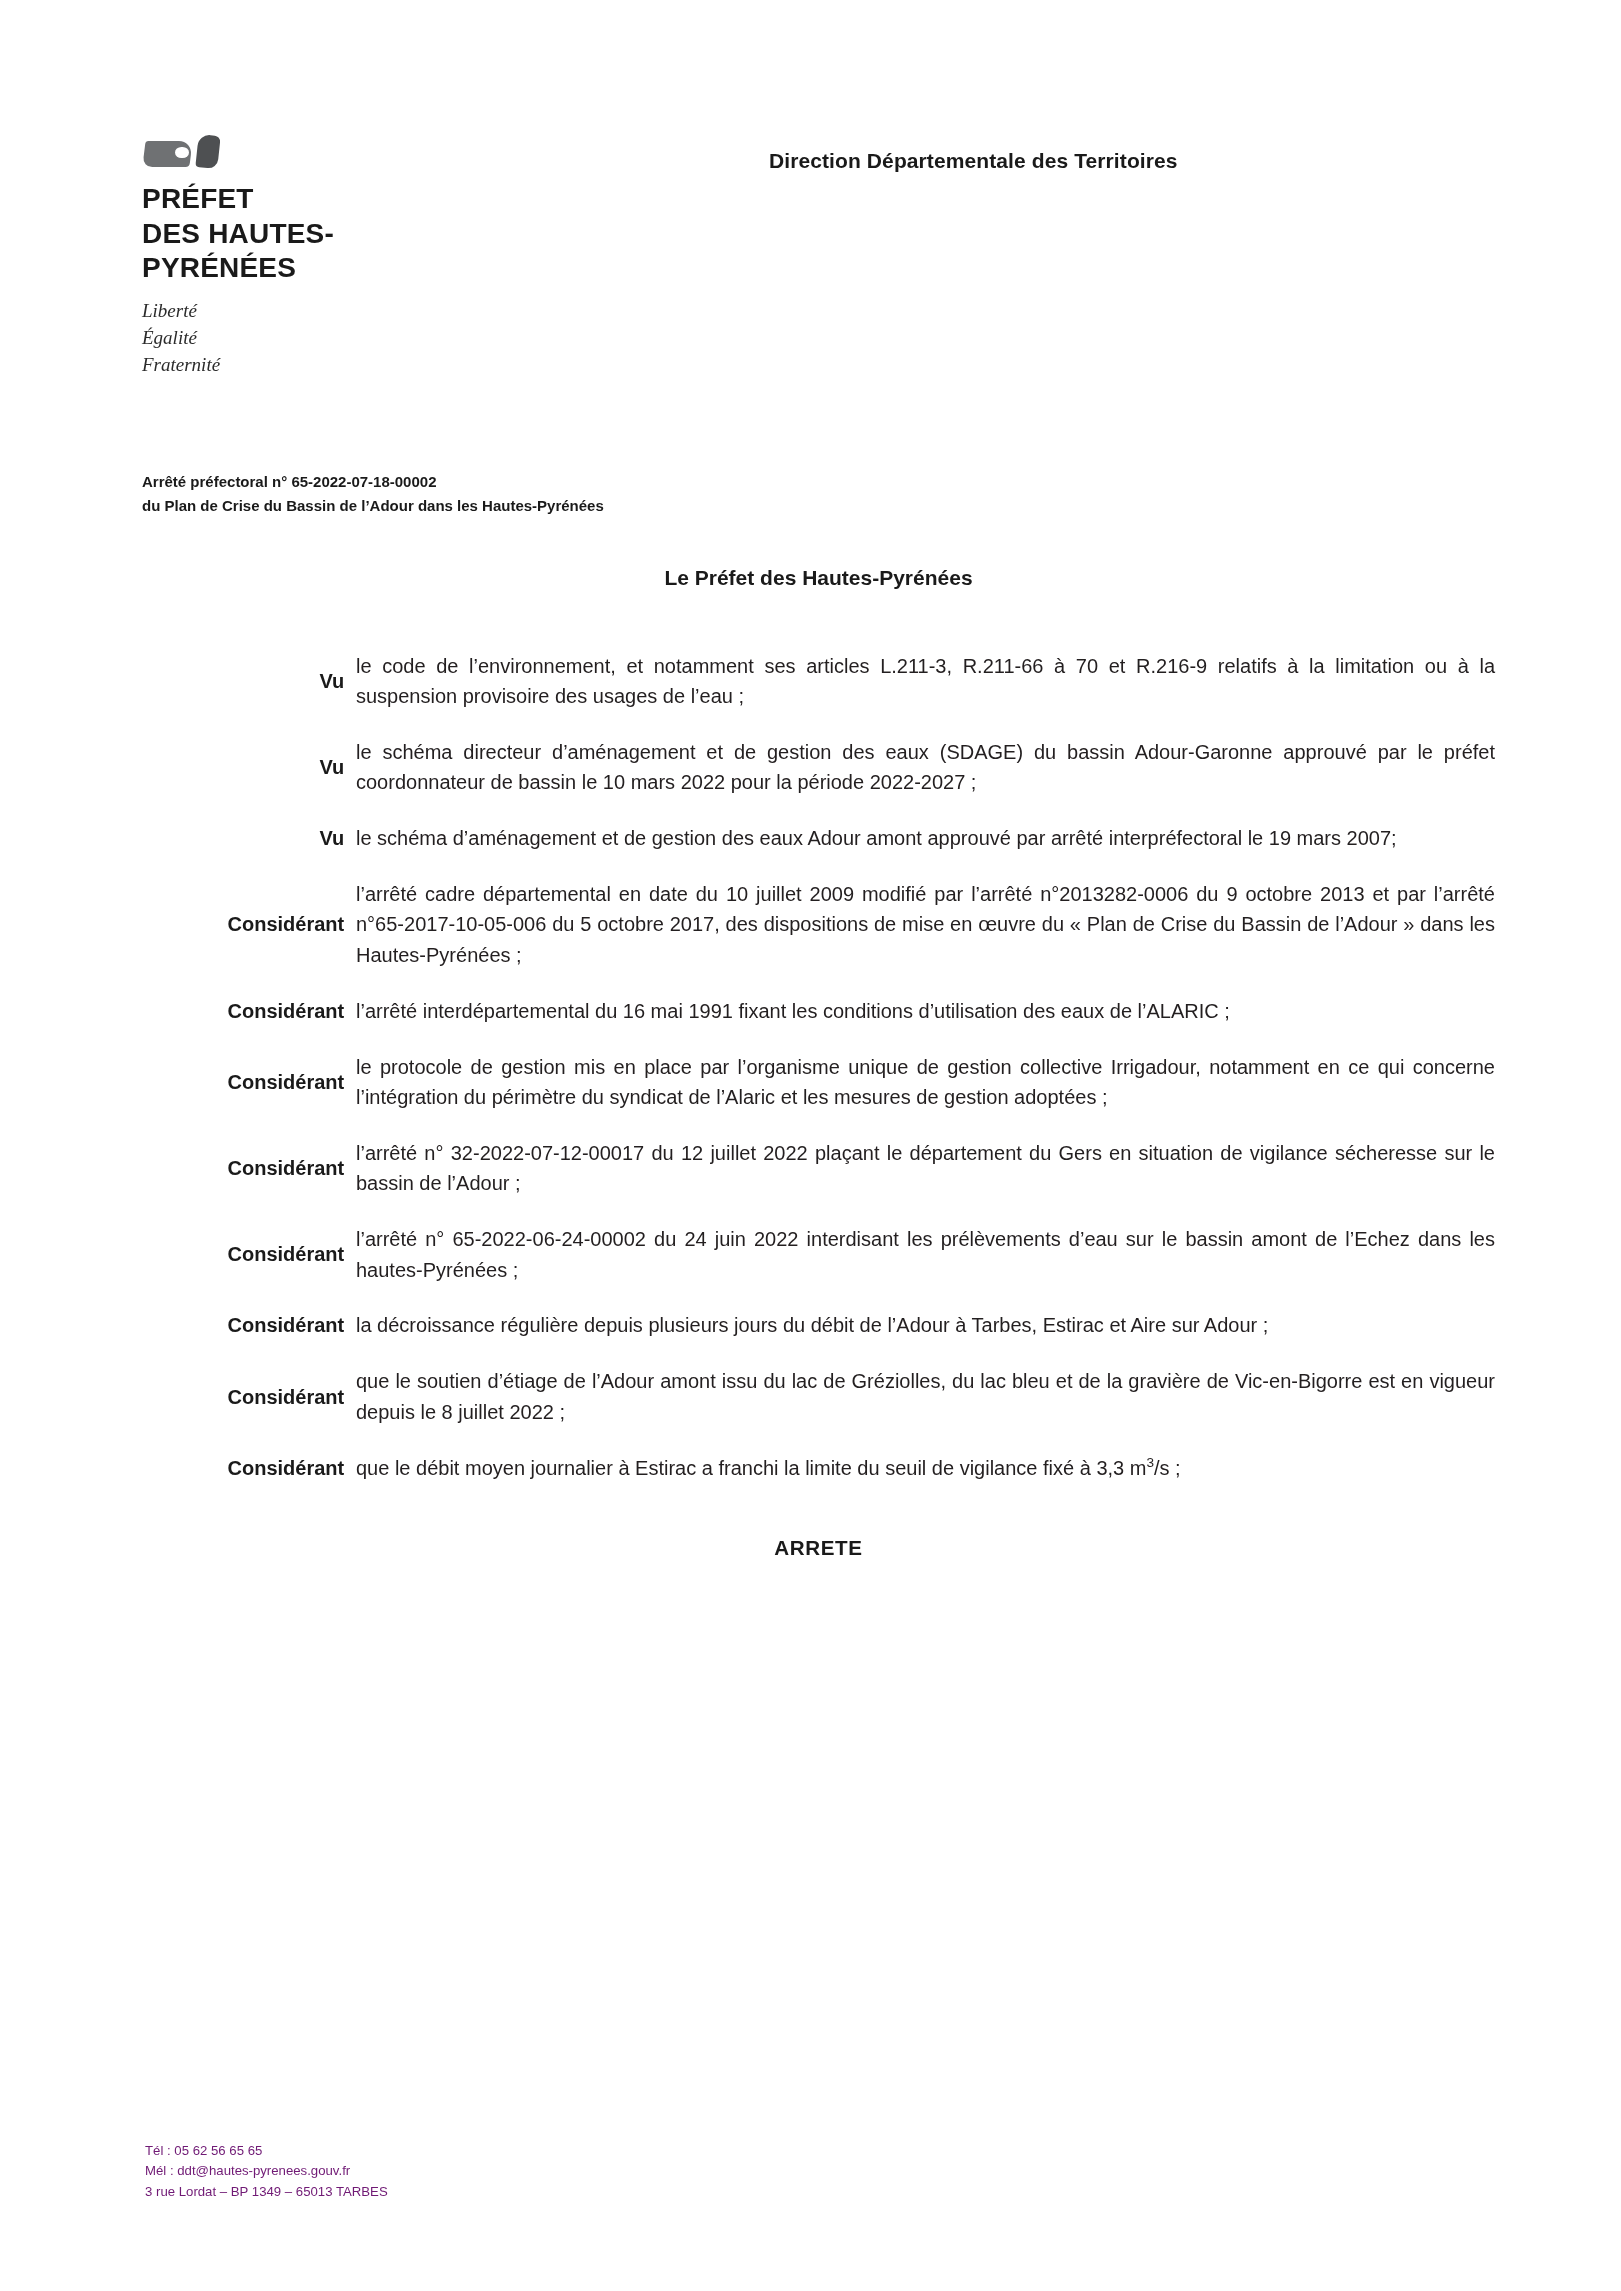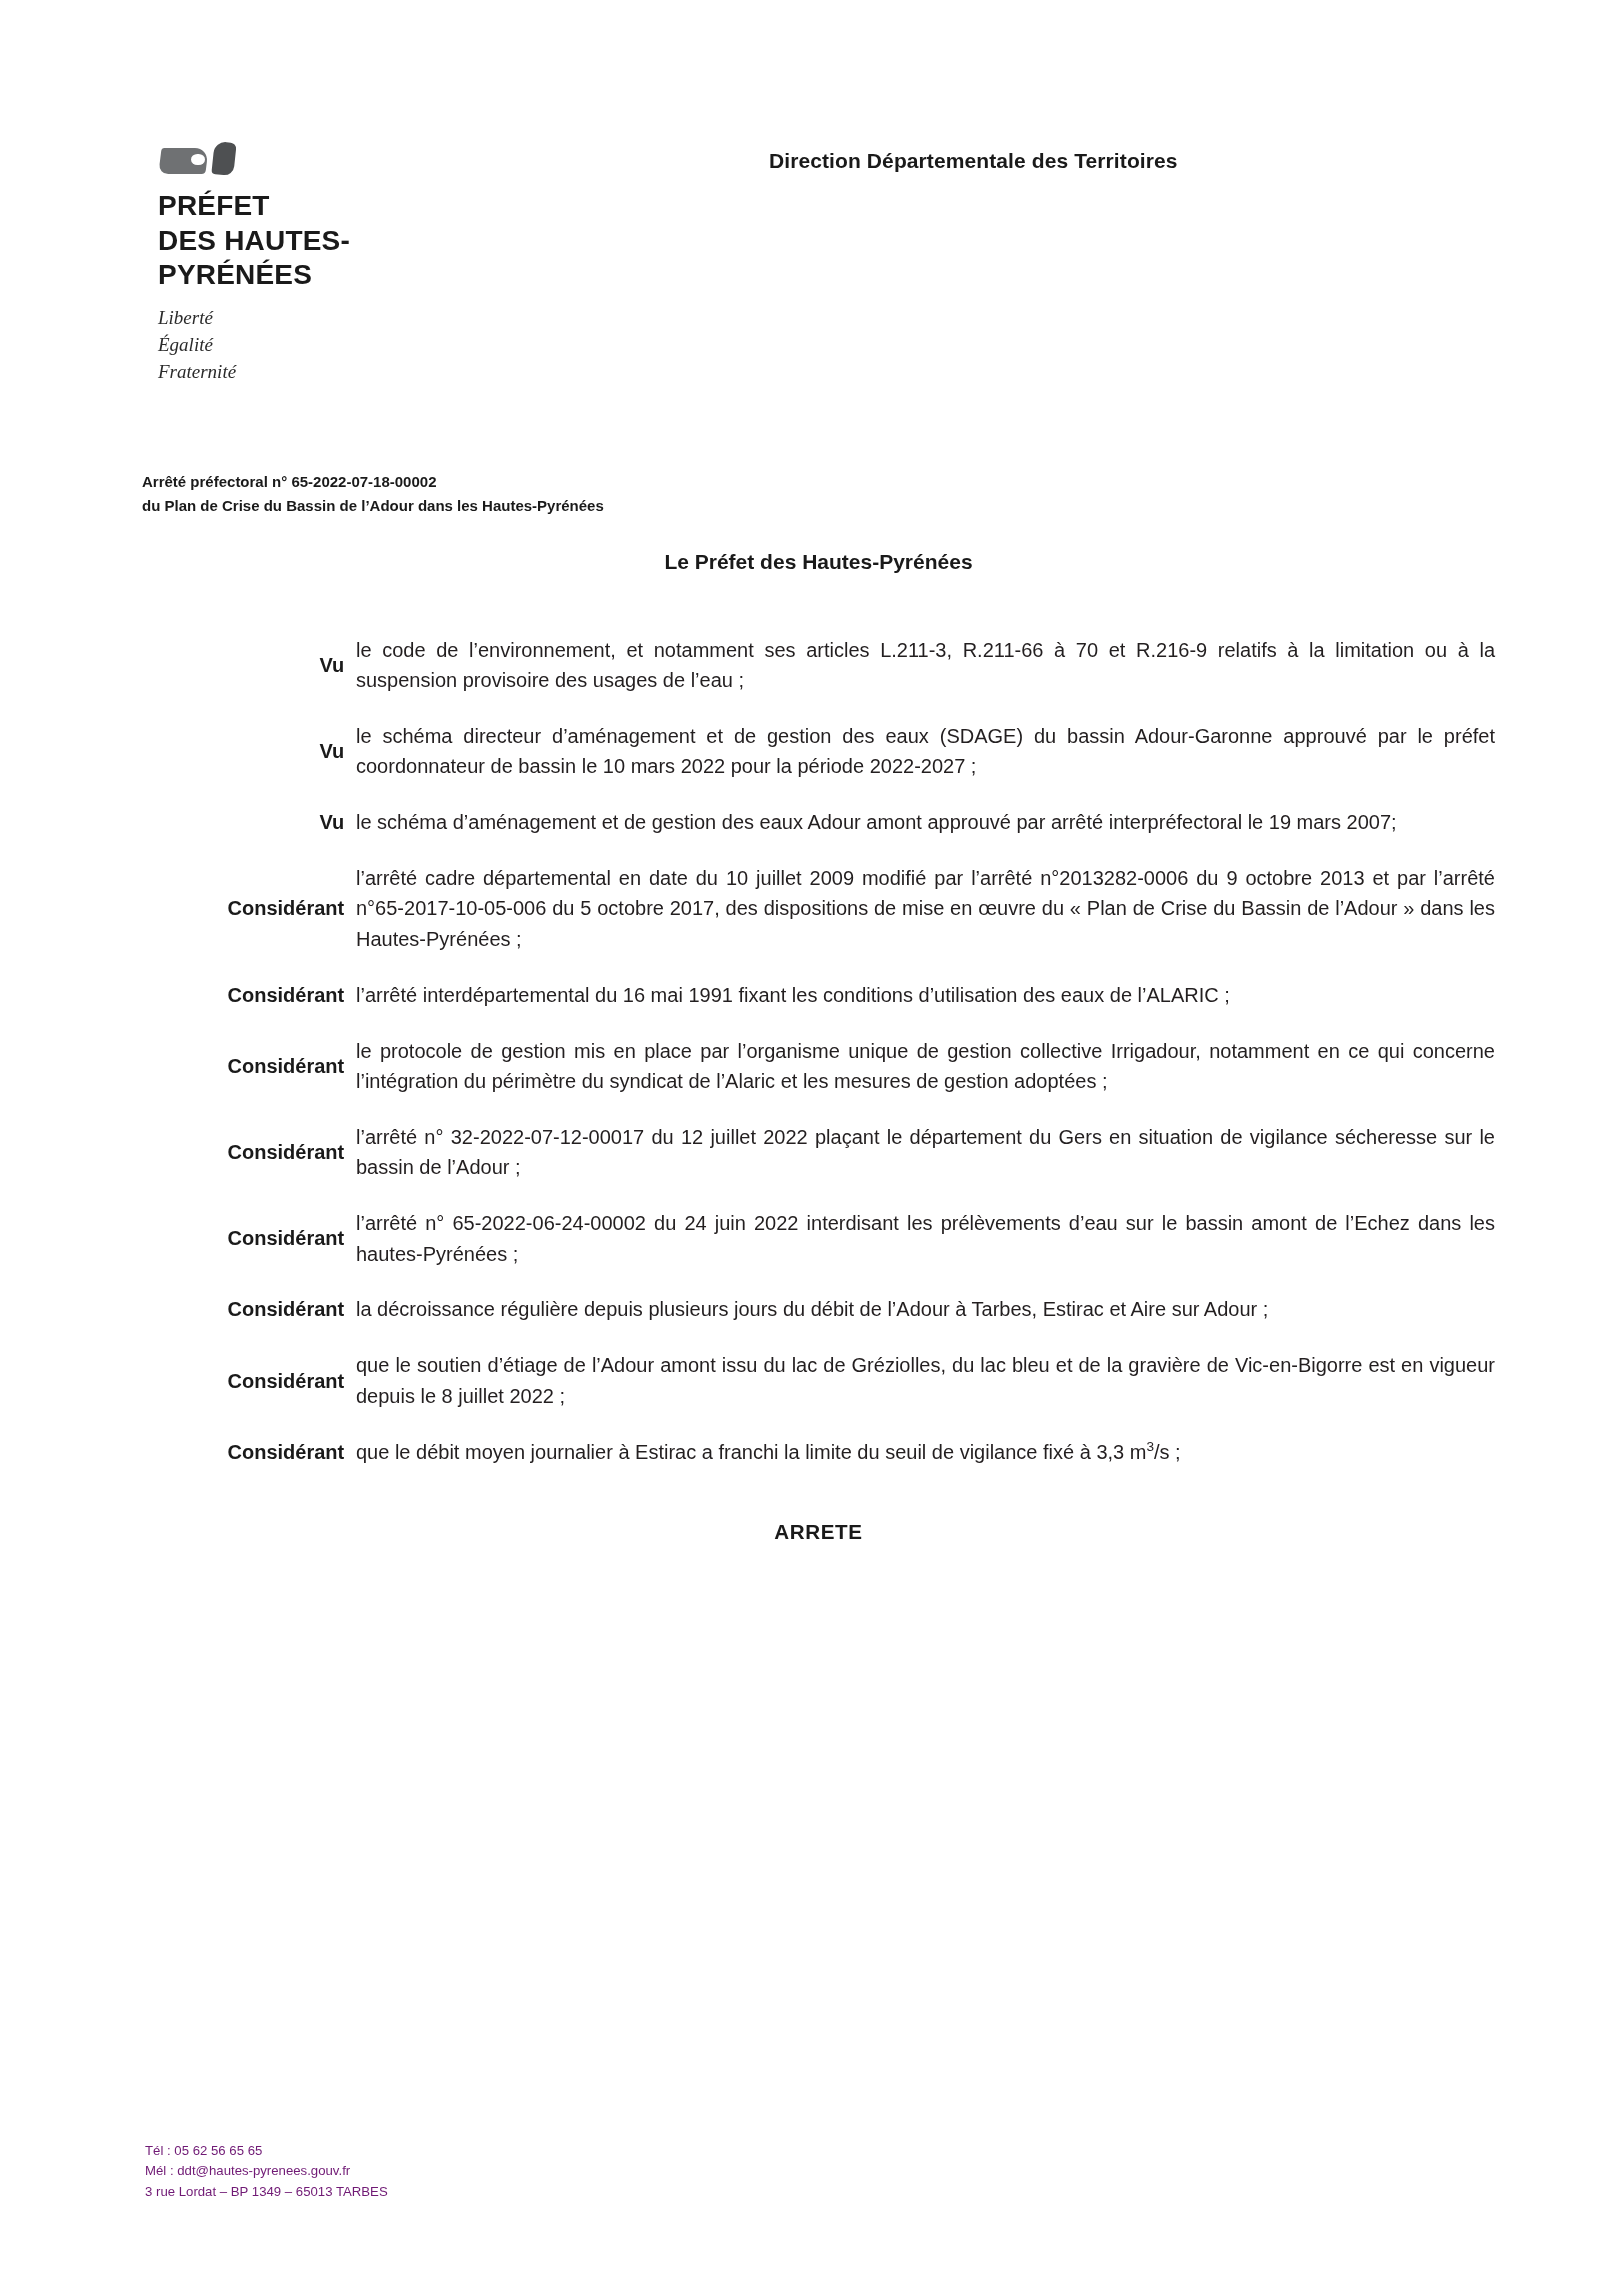--- a/index.html
+++ b/index.html
@@ -25,24 +25,23 @@
   
   .header {
     position: absolute;
     top: 127px;
     left: 142px;
     right: 127px;
     height: 274px;
   }
   .marianne-block {
     position: absolute;
-    top: 13px;
+    top: 6px;
     left: 0;
     width: 372px;
-    margin-left: 16px;
   }
   .marianne-logo {
     width: 108px;
     height: 39px;
     position: relative;
     margin-bottom: 9.8px;
   }
   .marianne-logo .blob1 {
     position: absolute;
     left: 2px; top: 7.8px;
@@ -106,21 +105,21 @@
     font-weight: bold;
     line-height: 1.62;
     color: #1a1a1a;
   }
   .doc-title div { white-space: nowrap; }
   .subject {
     text-align: center;
     font-size: 21px;
     font-weight: bold;
     color: #1a1a1a;
-    margin-top: 31px;
+    margin-top: 47px;
   }
 
   .clauses {
     margin-top: 61px;
   }
   .clause {
     display: flex;
     align-items: center;
     margin-bottom: 25.5px;
   }

